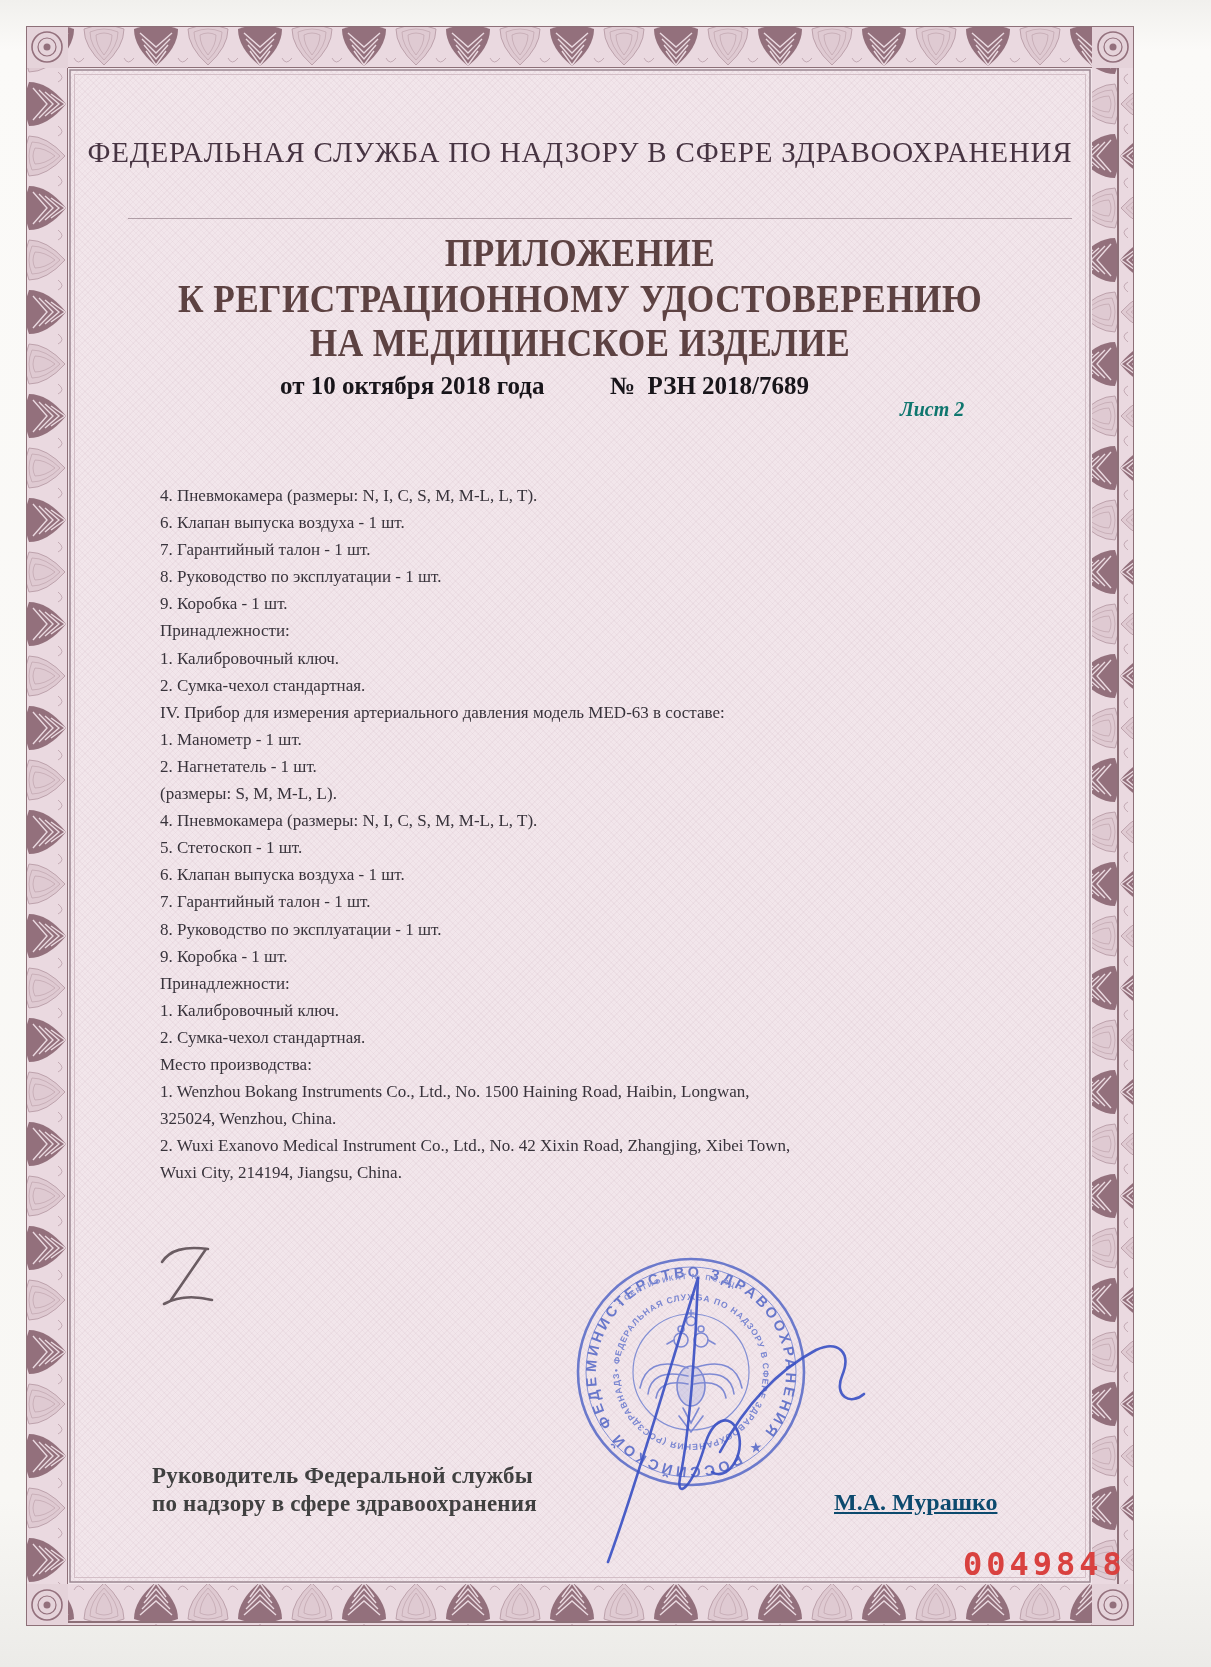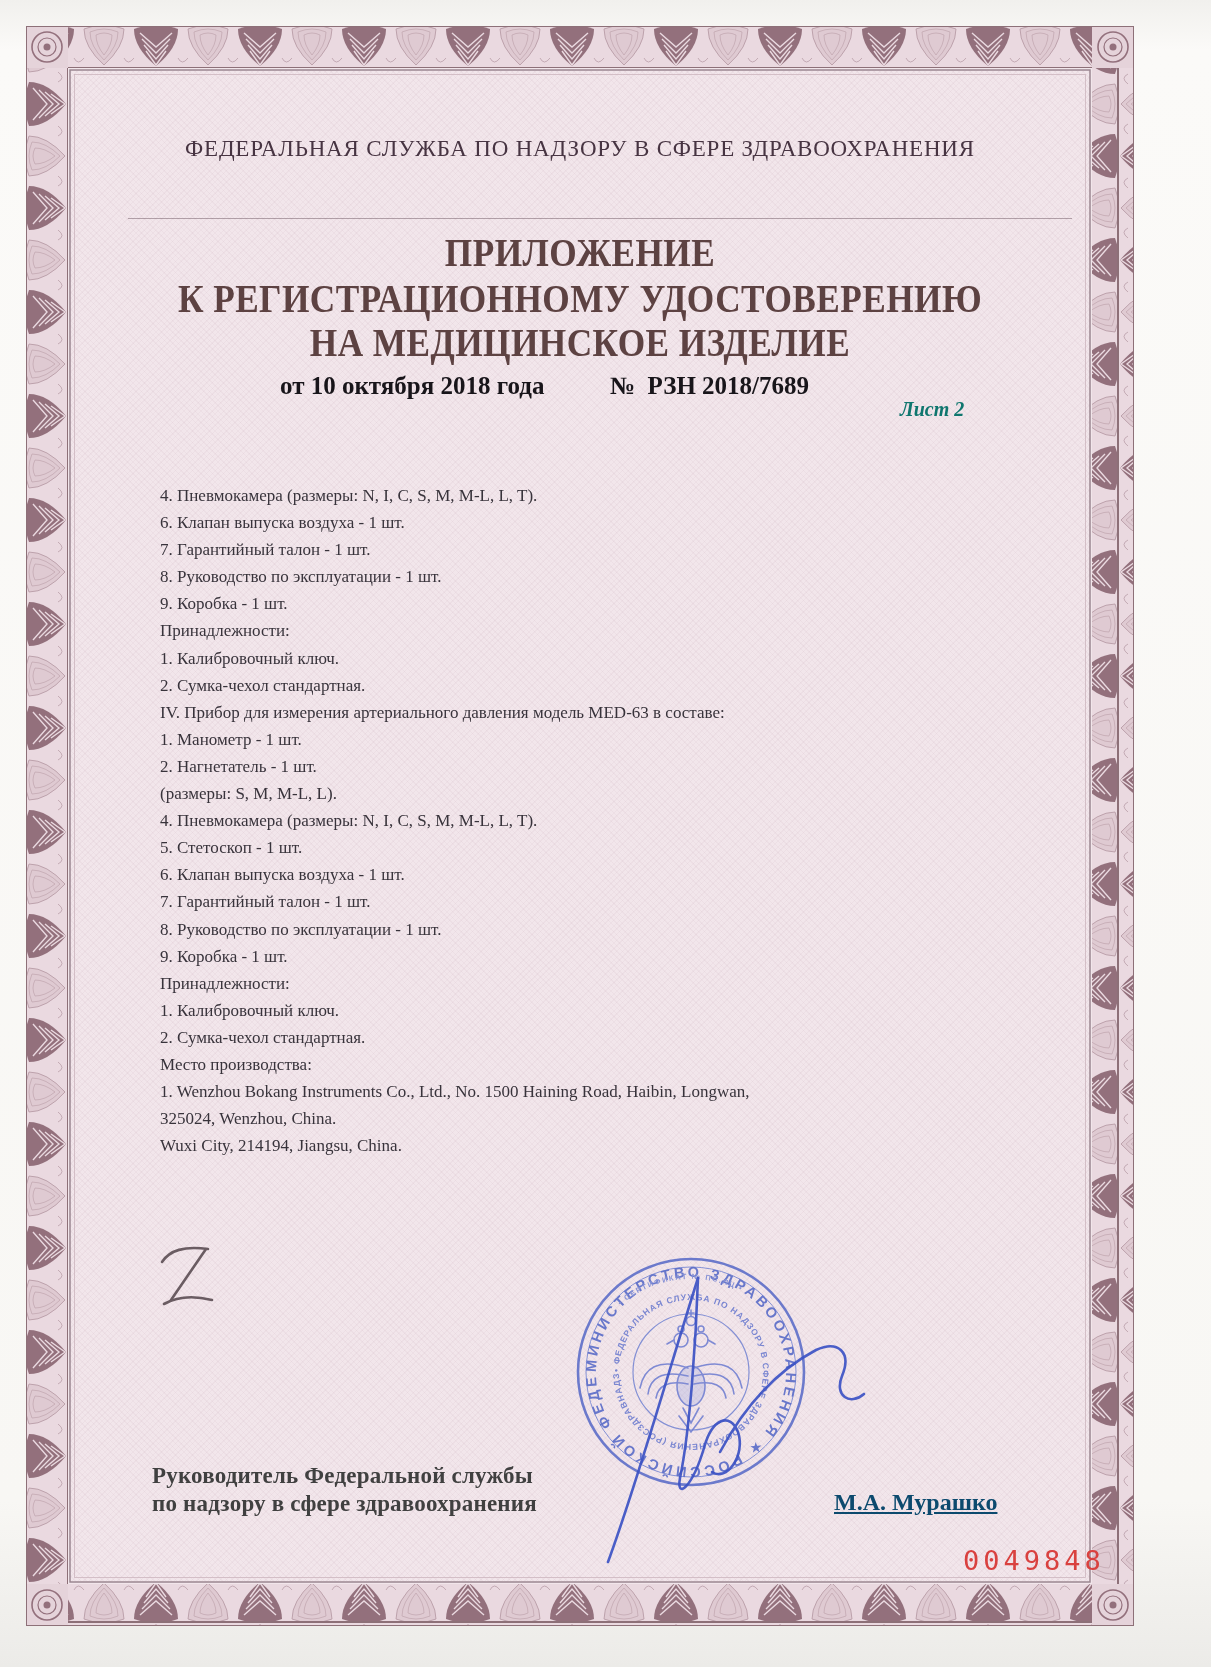--- a/index.html
+++ b/index.html
@@ -16,21 +16,21 @@
     position:absolute; left:44px; top:44px; right:44px; bottom:44px;
     background:
       repeating-linear-gradient(45deg, rgba(178,140,158,.08) 0 1px, rgba(0,0,0,0) 1px 4px),
       repeating-linear-gradient(-45deg, rgba(178,140,158,.08) 0 1px, rgba(0,0,0,0) 1px 4px);
     pointer-events:none;
   }
   .border-svg{position:absolute; left:0; top:0; z-index:1;}
   .content{position:absolute; left:0; top:0; width:100%; height:100%; z-index:2;}
   .agency{
     position:absolute; width:100%; text-align:center;
-    font-size:23px; color:#473442; letter-spacing:.8px;
+    font-size:29px; color:#473442; letter-spacing:.8px;
   }
   .agency-1{top:110px;}
   .agency-2{top:141px;}
   .divider{
     position:absolute; left:102px; top:192px; width:944px; height:0;
     border-top:1px solid rgba(122,100,112,.55);
   }
   .title-line{
     position:absolute; width:100%; text-align:center;
     font-weight:bold; font-size:41px; color:#5d4242;
@@ -46,21 +46,21 @@
   .doc-body{
     position:absolute; left:134px; top:456px; width:956px;
     font-size:17px; line-height:27.1px; color:#38333b; white-space:nowrap;
   }
   .signer-line{position:absolute; left:126px; font-weight:bold; font-size:23px; color:#404040; letter-spacing:.2px;}
   .signer-1{top:1437px;}
   .signer-2{top:1465px;}
   .signer-name{position:absolute; left:808px; top:1463px; font-weight:bold; font-size:24px; color:#0c4a6e;text-decoration:underline;}
   .form-number{
     position:absolute; left:937px; top:1519px;
-    font-family:"DejaVu Sans Mono",monospace; font-weight:normal; font-size:27px;
+    font-family:"DejaVu Sans Mono",monospace; font-weight:bold; font-size:32px;
     color:#d9413f; letter-spacing:4px;
   }
   .zmark-svg{position:absolute; left:128px; top:1208px; z-index:2;}
   .stamp-svg{position:absolute; left:494px; top:1164px; z-index:3;}
   .stamp-text{font-family:"Liberation Sans","DejaVu Sans",sans-serif; font-weight:bold;}
 </style>
 </head>
 <body>
 
 <div class="scan">
@@ -170,20 +170,21 @@
           <div class="doc-line">6. Клапан выпуска воздуха - 1 шт.</div>
           <div class="doc-line">7. Гарантийный талон - 1 шт.</div>
           <div class="doc-line">8. Руководство по эксплуатации - 1 шт.</div>
           <div class="doc-line">9. Коробка - 1 шт.</div>
           <div class="doc-line">Принадлежности:</div>
           <div class="doc-line">1. Калибровочный ключ.</div>
           <div class="doc-line">2. Сумка-чехол стандартная.</div>
           <div class="doc-line">Место производства:</div>
           <div class="doc-line">1. Wenzhou Bokang Instruments Co., Ltd., No. 1500 Haining Road, Haibin, Longwan,</div>
           <div class="doc-line">325024, Wenzhou, China.</div>
+          <div class="doc-line">2. Wuxi Exanovo Medical Instrument Co., Ltd., No. 42 Xixin Road, Zhangjing, Xibei Town,</div>
           <div class="doc-line">Wuxi City, 214194, Jiangsu, China.</div>
         </div>
 
       <div class="signer-line signer-1">Руководитель Федеральной службы</div>
       <div class="signer-line signer-2">по надзору в сфере здравоохранения</div>
       <div class="signer-name">М.А. Мурашко</div>
       <div class="form-number">0049848</div>
     </div>
 
     <svg class="zmark-svg" width="90" height="90" aria-hidden="true">

